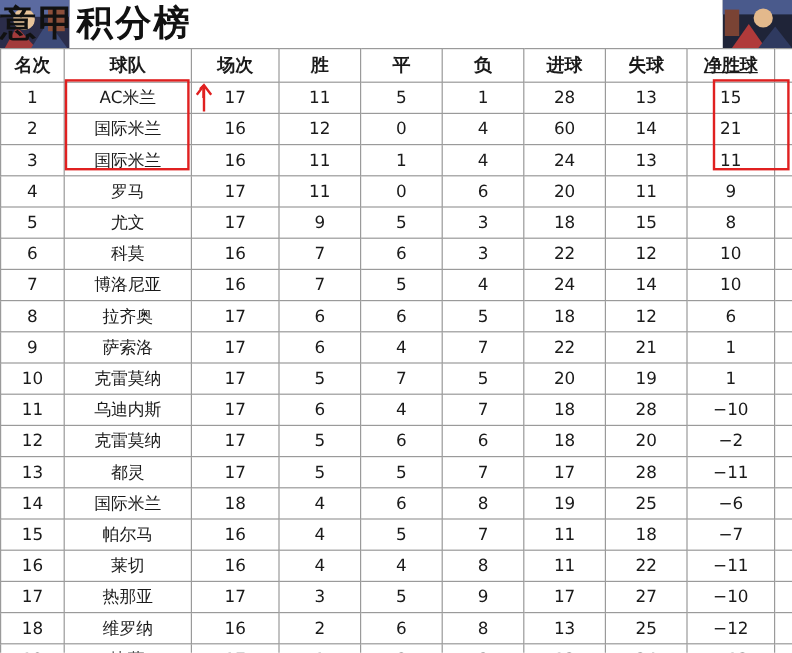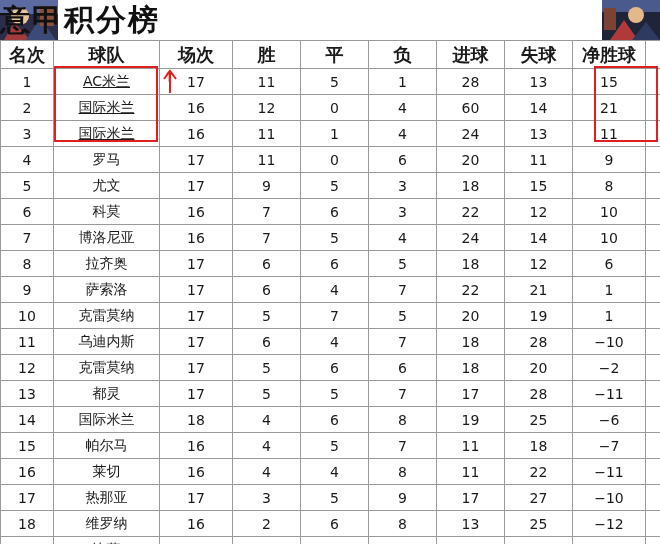--- a/index.html
+++ b/index.html
@@ -63,45 +63,45 @@
     font-size: 14px;
     color: #1a1a1a;
     height: 25px;
     padding: 0;
     font-family: "DejaVu Sans", sans-serif;
     overflow: hidden;
     white-space: nowrap;
   }
   table.standings thead th {
     font-weight: bold;
-    font-size: 18px;
+    font-size: 15px;
     height: 27px;
     background: #ffffff;
   }
   th.col-rank  { width: 52px; }
   th.col-team  { width: 105px; }
   th.col-played{ width: 72px; }
   th.col-win   { width: 67px; }
   th.col-draw  { width: 67px; }
   th.col-loss  { width: 67px; }
   th.col-gf    { width: 67px; }
   th.col-ga    { width: 67px; }
-  th.col-gd    { width: 72px; }
+  th.col-gd    { width: 72px; text-decoration: underline; }
   th.col-pts   { width: 67px; }
 
   td.team-cell { font-size: 14px; }
   td.rank-cell { font-size: 14px; font-weight: normal; }
 
   
   .rk-red   { color: #d41a17; }
   .rk-green { color: #0f8a2f; }
   .rk-black { color: #1a1a1a; }
 
   
-  .team-red { color: #d41a17; text-decoration: underline; }
+  .team-red { color: #d41a17; }
   .pts-red  { color: #d41a17; font-weight: bold; }
 
   
   .annot {
     position: absolute;
     pointer-events: none;
   }
   .box-red {
     border: 2px solid #e02020;
     box-sizing: border-box;

